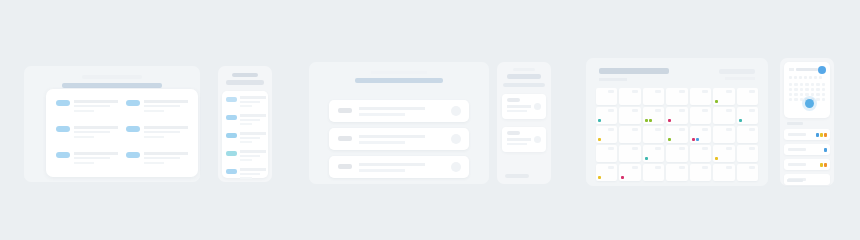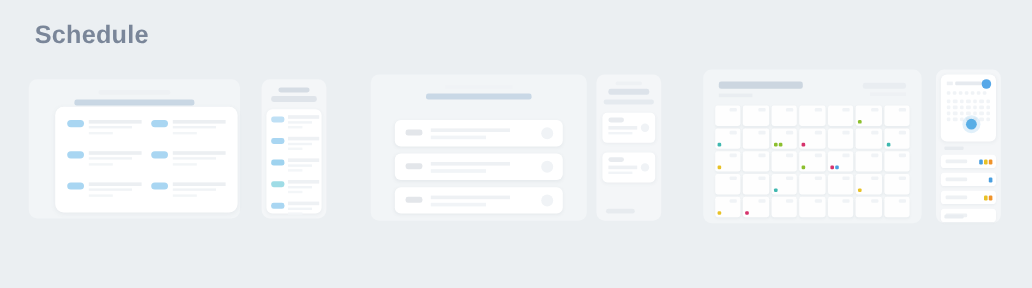--- a/index.html
+++ b/index.html
@@ -117,21 +117,20 @@
   .g3p-row .tx { position:absolute; left:4px; top:4px; width:18px; height:3px; background:#eef1f4; border-radius:1px;}
   .g3p-row .chips { position:absolute; right:3px; top:4px; display:flex; gap:1px;}
   .chip { width:3px; height:4px; border-radius:1px; display:block;}
   #g3p-foot { position:absolute; left:7px; bottom:4px; width:16px; height:3px; background:#e9edf1; border-radius:1px;}
 </style>
 </head>
 <body>
 
 <div class="page">
 
-  <div class="page-title">Schedule</div>
 
   <div class="panel outer" id="g1-outer">
     <div class="bar light" id="g1-head-a"></div>
     <div class="bar blue" id="g1-head-b"></div>
   </div>
 
   <div class="panel inner" id="g1-inner">
     <div class="g1-col c1">
       <div class="g1-row">
           <span class="tag"></span>

